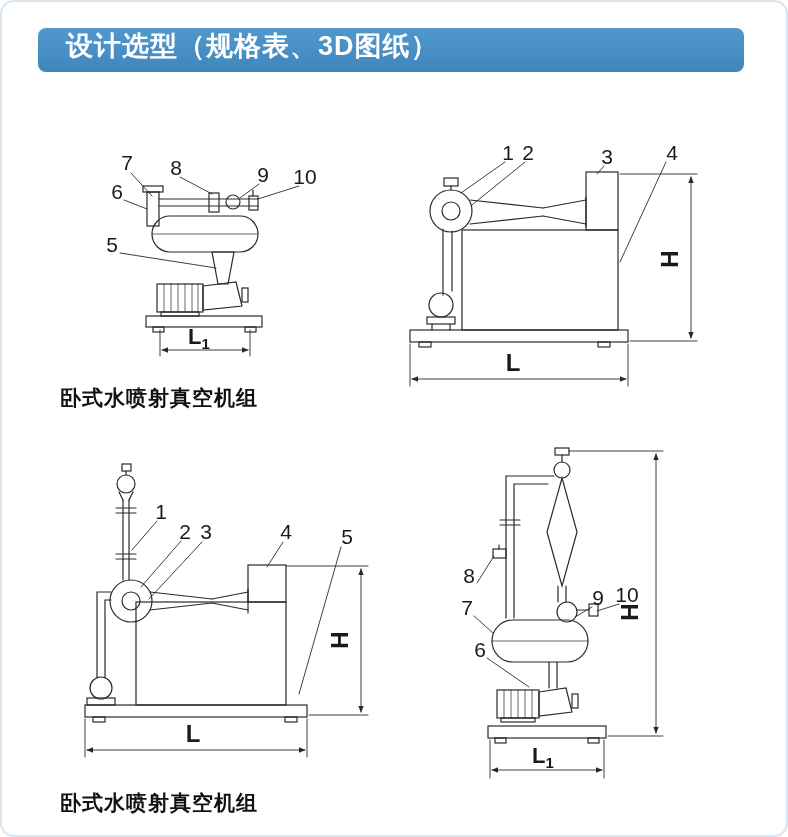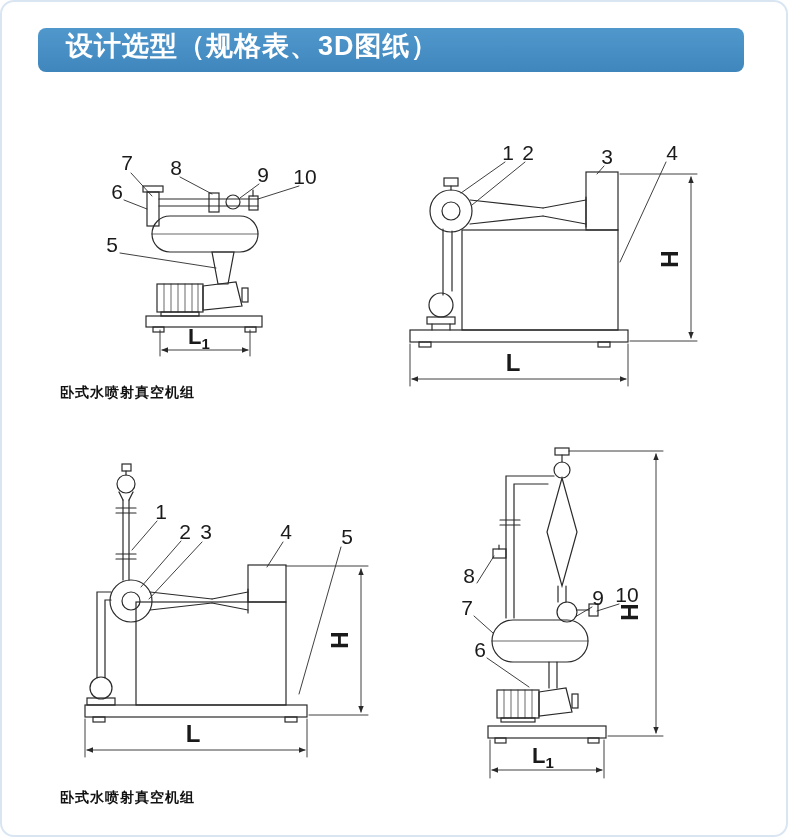--- a/index.html
+++ b/index.html
@@ -14,21 +14,21 @@
   .banner{
     position:absolute;left:38px;top:28px;width:706px;height:44px;
     background:linear-gradient(180deg,#5098cc 0%,#3f86bd 100%);
     border-radius:8px;display:flex;align-items:flex-start;
     box-sizing:border-box;padding-left:28px;
   }
   .banner-title{
     color:#ffffff;font-size:27px;font-weight:bold;letter-spacing:1px;
   }
   .caption{
-    position:absolute;font-size:14px;font-weight:bold;color:#111;
+    position:absolute;font-size:21px;font-weight:bold;color:#111;
     letter-spacing:1px;white-space:nowrap;
   }
   #caption-unit1{left:60px;top:384px;}
   #caption-unit2{left:60px;top:789px;}
   svg.canvas{position:absolute;left:0;top:0;}
   text{stroke:none;}
 </style>
 </head>
 <body>
 

